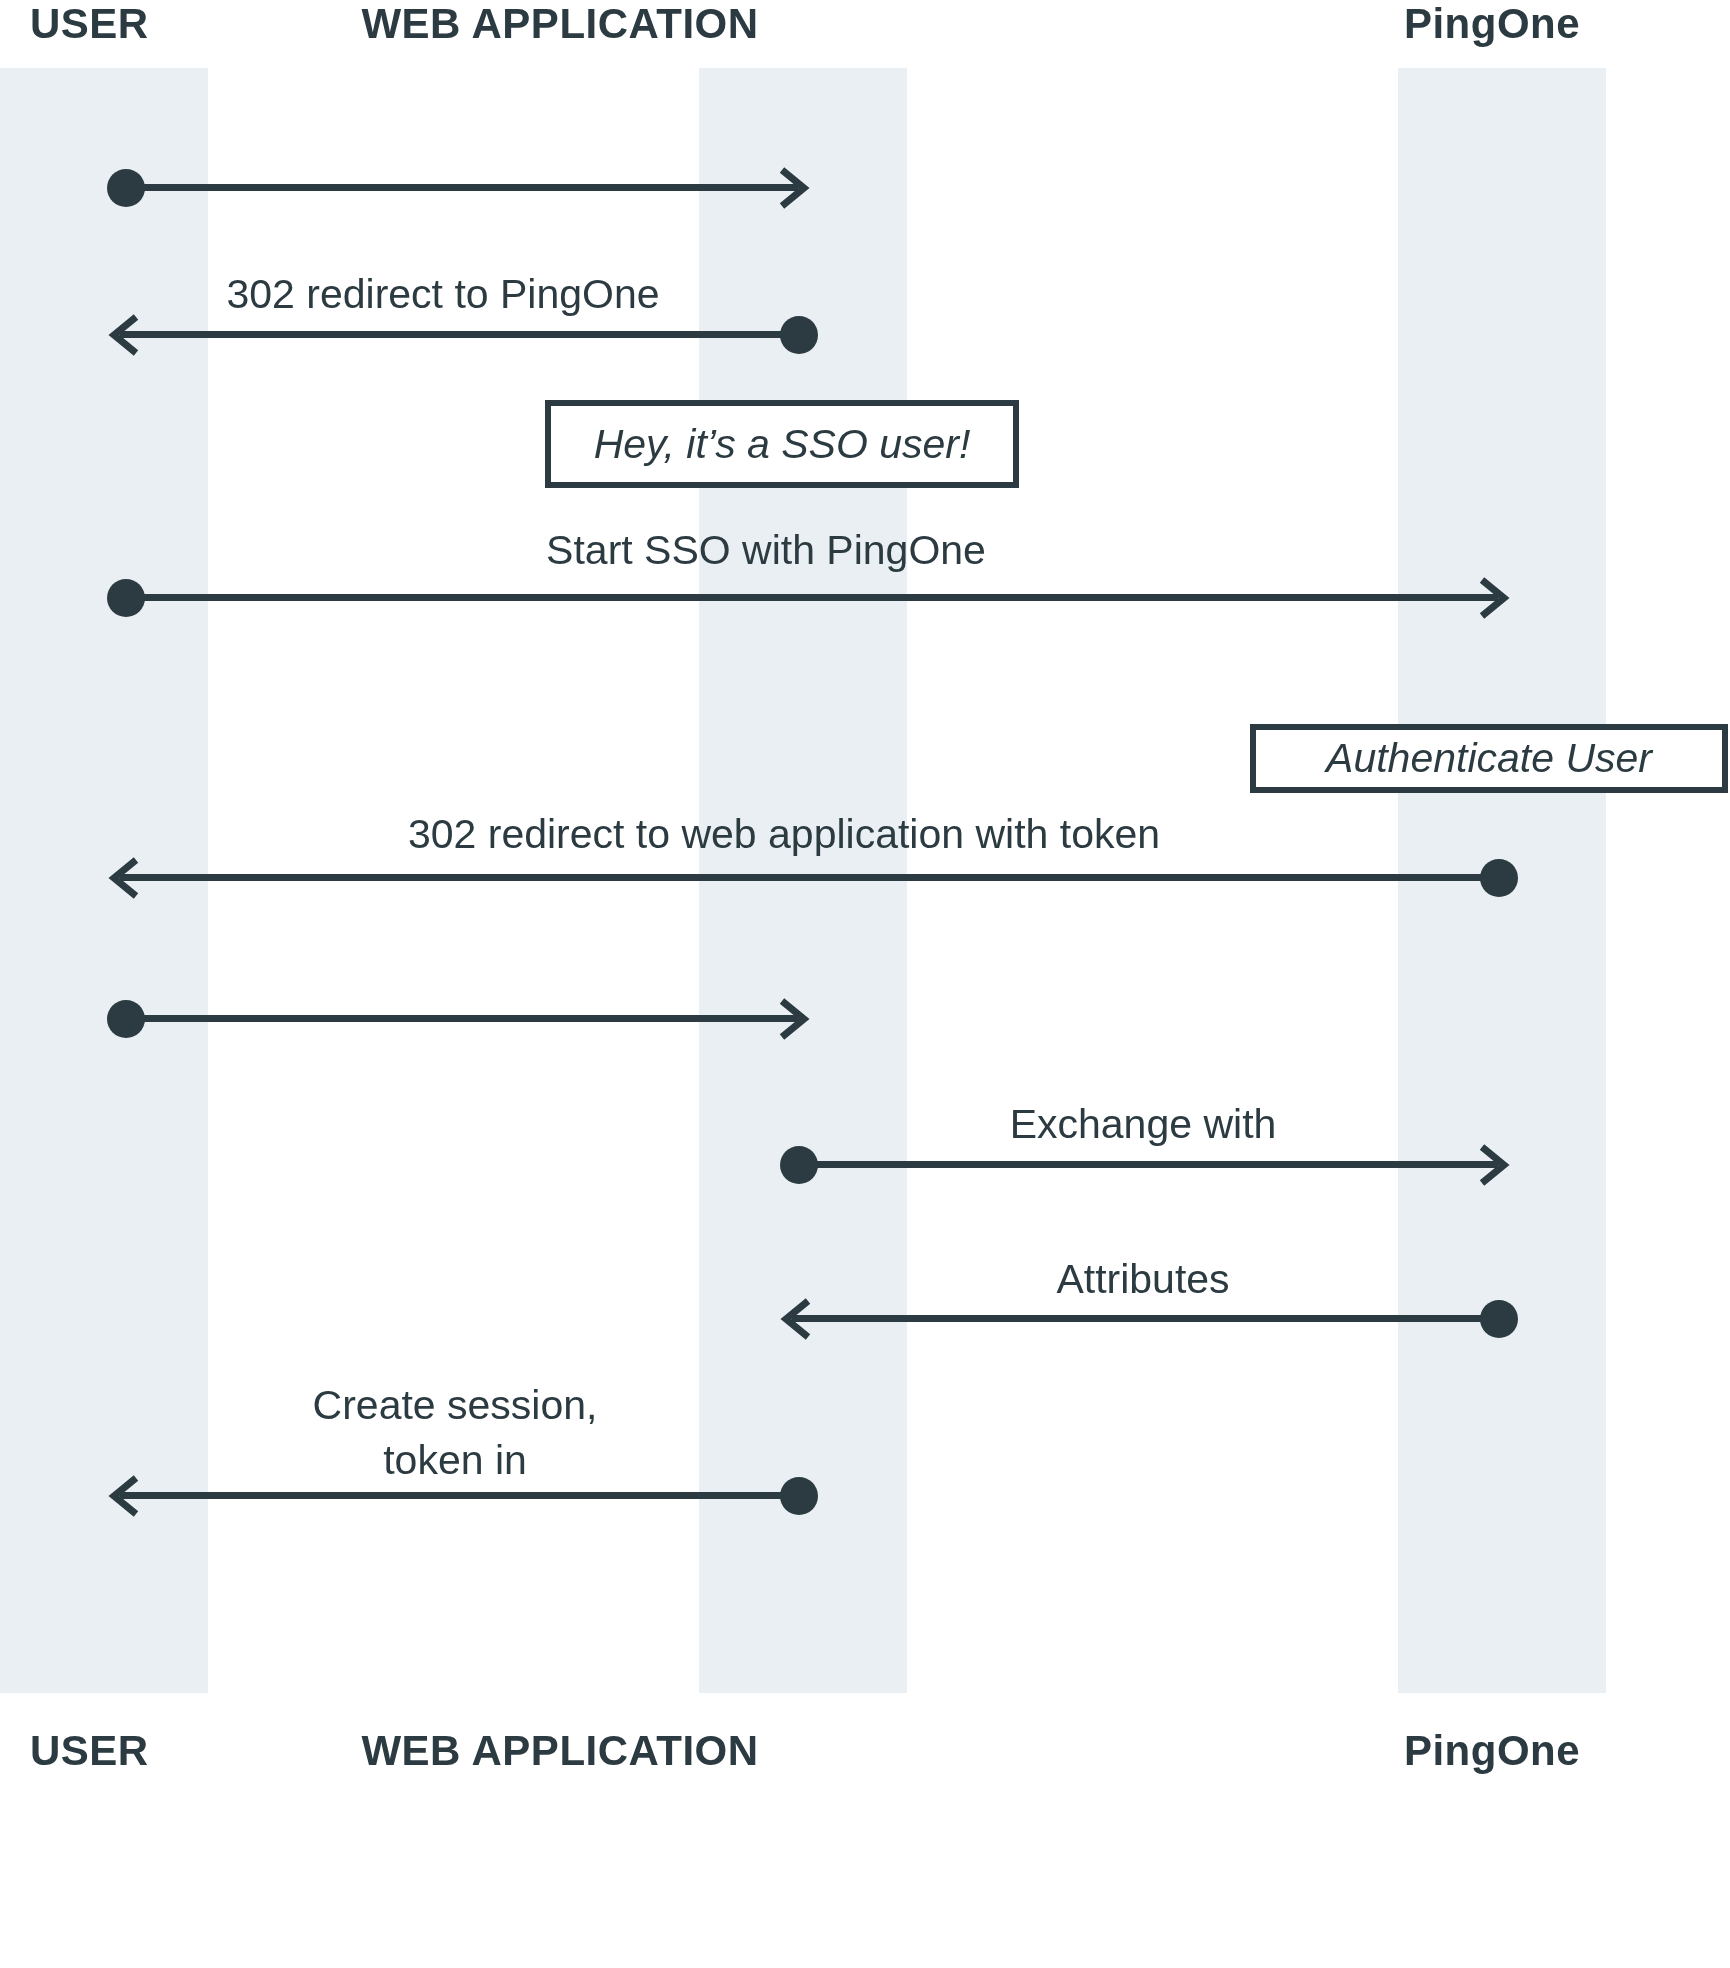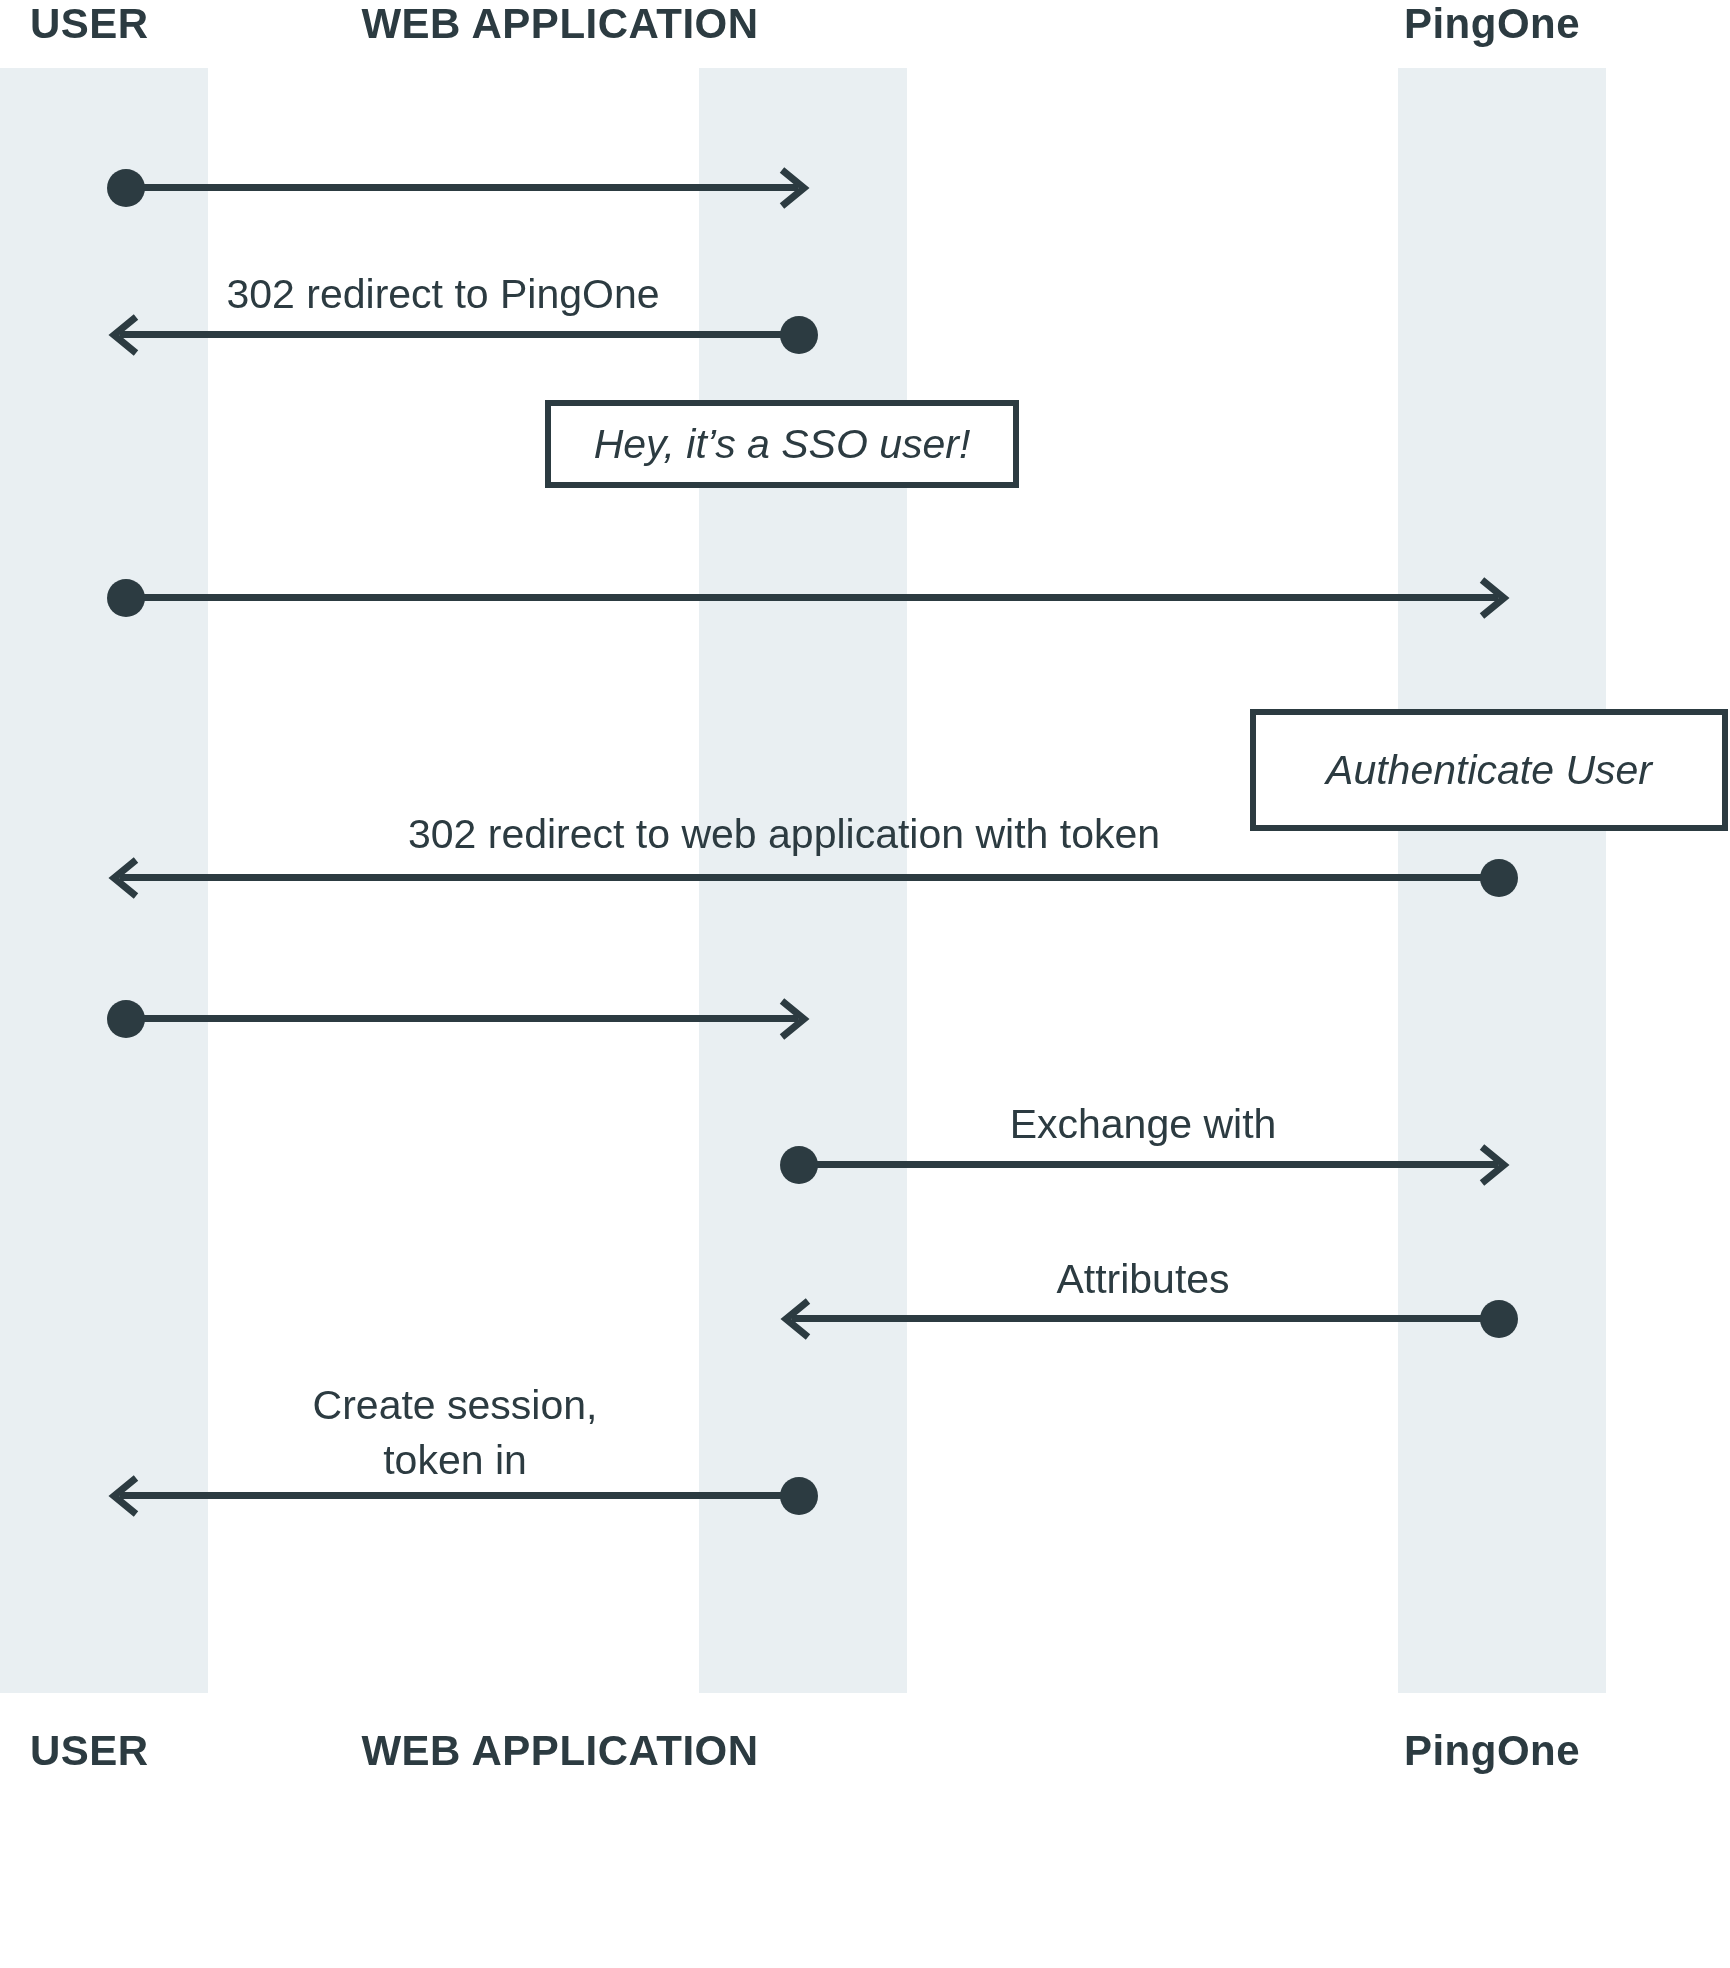--- a/index.html
+++ b/index.html
@@ -89,29 +89,30 @@
   <div class="head" style="left:104px;top:313px;">
     <svg width="44" height="44" viewBox="0 0 44 44">
         <polyline points="32,4 10,22 32,40" fill="none" stroke="#2c3b41" stroke-width="7"></polyline>
       </svg>
   </div>
 
   <div class="note-box" style="left:545px;top:400px;width:474px;height:88px;">
     <span class="note-text">Hey, it’s a SSO user!</span>
   </div>
 
+  <div class="msg-label" style="left:766px;top:528px;">Start SSO with PingOne</div>
   <div class="dot" style="left:107px;top:579px;"></div>
   <div class="arrow-line" style="left:118px;top:594px;width:1380px;"></div>
   <div class="head" style="left:1470px;top:576px;">
     <svg width="44" height="44" viewBox="0 0 44 44">
         <polyline points="12,4 34,22 12,40" fill="none" stroke="#2c3b41" stroke-width="7"></polyline>
       </svg>
   </div>
 
-  <div class="note-box" style="left:1250px;top:709px;width:478px;height:122px;">
+  <div class="note-box" style="left:1250px;top:724px;width:478px;height:69px;">
     <span class="note-text">Authenticate User</span>
   </div>
 
   <div class="msg-label" style="left:784px;top:812px;">302 redirect to web application with token</div>
   <div class="dot" style="left:1480px;top:859px;"></div>
   <div class="arrow-line" style="left:120px;top:874px;width:1370px;"></div>
   <div class="head" style="left:104px;top:856px;">
     <svg width="44" height="44" viewBox="0 0 44 44">
         <polyline points="32,4 10,22 32,40" fill="none" stroke="#2c3b41" stroke-width="7"></polyline>
       </svg>

